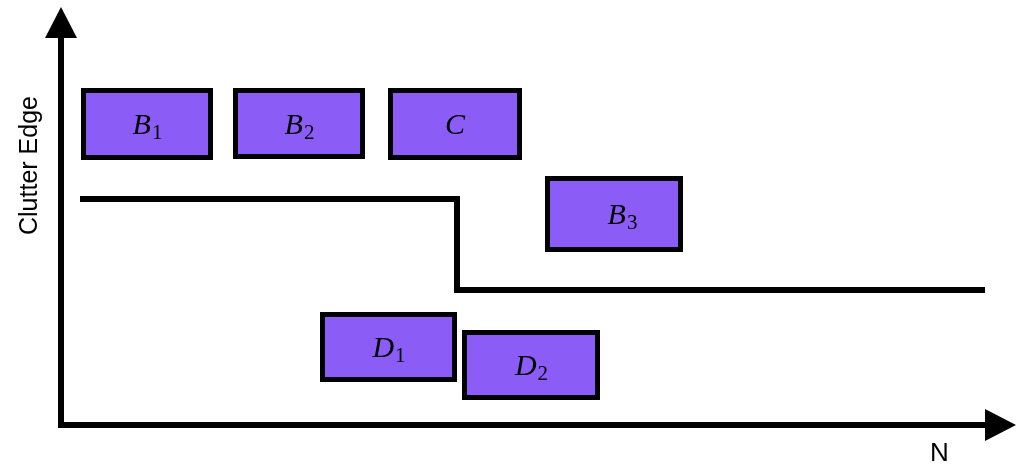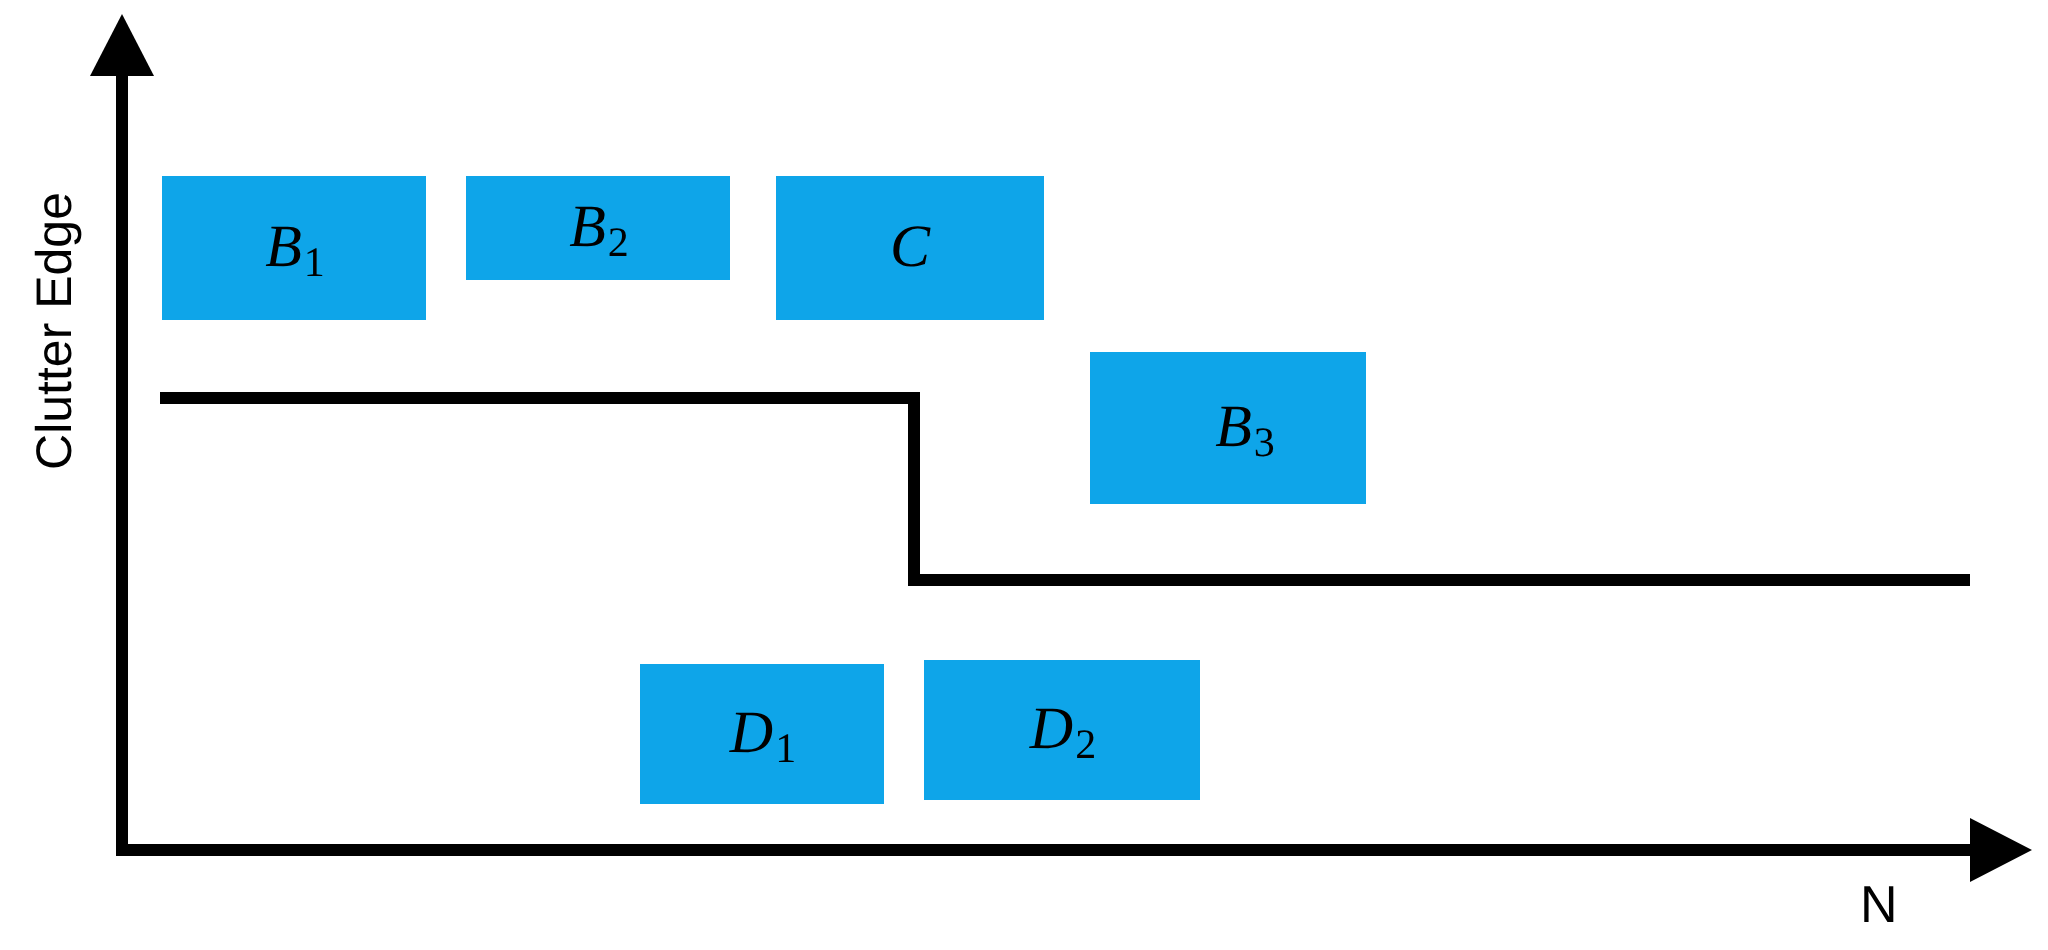--- a/index.html
+++ b/index.html
@@ -77,22 +77,22 @@
     top: 437px;
     font-size: 26px;
     font-family: "Liberation Sans", sans-serif;
     color: #000000;
   }
 
   
   .block {
     position: absolute;
     box-sizing: border-box;
-    border: 5px solid #0ea5e9;
-    background: #0ea5e9;
+    border: 5px solid #000000;
+    background: #8b5cf6;
     display: flex;
     align-items: center;
     justify-content: center;
   }
   .block-label {
     font-family: "Liberation Serif", serif;
     font-style: italic;
     font-size: 30px;
     color: #000000;
     line-height: 1;
@@ -102,24 +102,24 @@
     font-style: normal;
     font-family: "Liberation Serif", serif;
     font-size: 21px;
     vertical-align: baseline;
     position: relative;
     top: 5px;
     left: 1px;
   }
 
   #block-b1 { left: 81px;  top: 88px;  width: 132px; height: 72px; }
-  #block-b2 { left: 233px; top: 88px;  width: 132px; height: 52px; }
+  #block-b2 { left: 233px; top: 88px;  width: 132px; height: 71px; }
   #block-c  { left: 388px; top: 88px;  width: 134px; height: 72px; }
   #block-b3 { left: 545px; top: 176px; width: 138px; height: 76px; padding-left: 16px; }
-  #block-d1 { left: 320px; top: 332px; width: 122px; height: 70px; text-align: right; }
+  #block-d1 { left: 320px; top: 312px; width: 137px; height: 70px; text-align: right; }
   #block-d2 { left: 462px; top: 330px; width: 138px; height: 70px; }
 
   
   #step-curve {
     position: absolute;
     left: 0;
     top: 0;
     width: 1024px;
     height: 475px;
     pointer-events: none;

